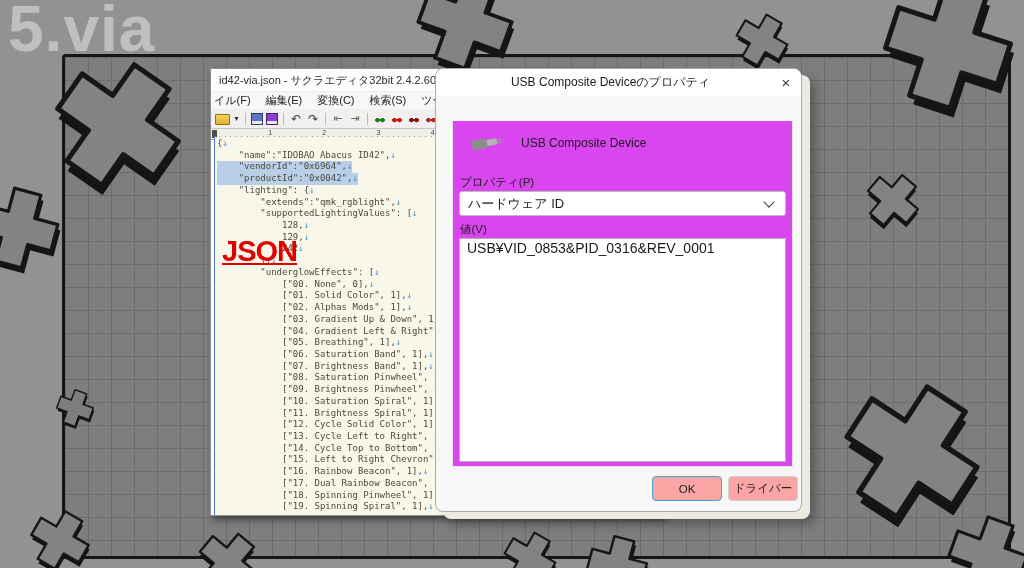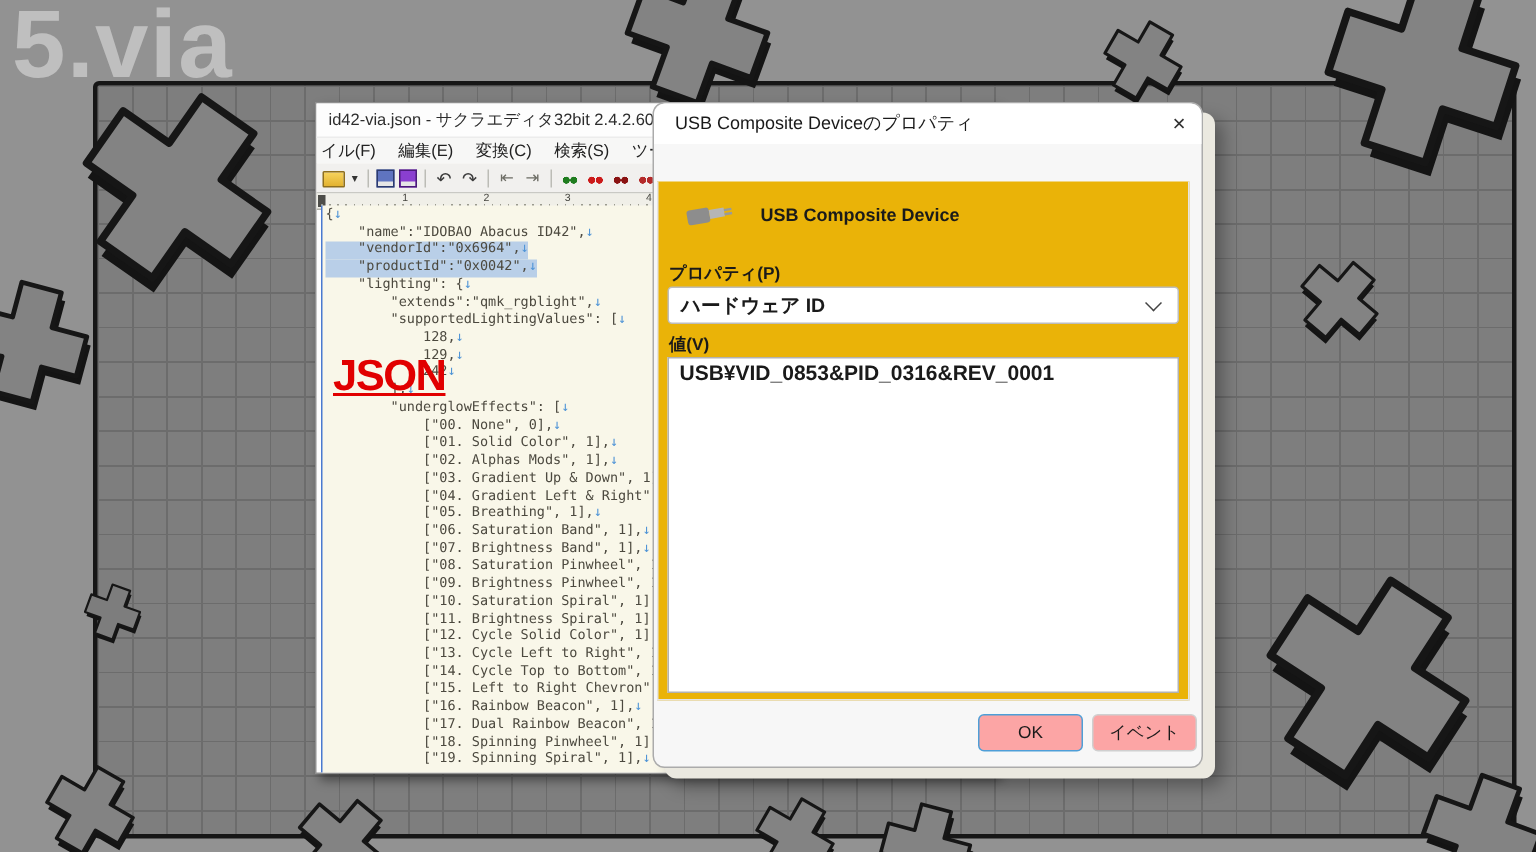--- a/index.html
+++ b/index.html
@@ -77,29 +77,29 @@
 
   
   .dialog{
     position:absolute;left:435px;top:68px;width:365px;height:442px;
     background:#f7f7f7;border:1px solid #ababab;border-radius:8px;
     box-shadow:8px 7px 0 #ebe9e0,13px 12px 12px rgba(0,0,0,0.32);
     font-family:"Liberation Sans",sans-serif;color:#1a1a1a;
   }
   .dlg-title{height:27px;background:#fff;border-radius:8px 8px 0 0;
     display:flex;align-items:center;}
-  .dlg-title-text{font-size:12px;padding-left:14px;flex:1;}
+  .dlg-title-text{font-size:12px;padding-left:14px;flex:1;text-align:center;}
   .dlg-close{width:30px;text-align:center;font-size:15px;color:#333;cursor:default;}
   .tab-strip{display:flex;align-items:flex-end;height:25px;padding-left:10px;
     background:#fbfbfb;border-bottom:1px solid #e2e2e2;position:relative;z-index:2;}
   .tab{padding:3px 13px 4px 13px;font-size:11.5px;color:#1a1a1a;}
   .tab.active{background:#fcfcfc;border:1px solid #e0e0e0;border-bottom:1px solid #fcfcfc;
     border-radius:2px 2px 0 0;margin-bottom:-1px;padding-top:5px;}
-  .tab-page{position:absolute;left:2px;right:8px;top:52px;height:345px;
-    background:#eab308;border:1px solid #e4e4e4;border-top:none;font-weight:bold;}
+  .tab-page{position:absolute;left:16px;right:8px;top:52px;height:345px;
+    background:#d946ef;border:1px solid #e4e4e4;border-top:none;}
   .device-row{position:absolute;left:18px;top:12px;display:flex;align-items:center;gap:18px;}
   .usb-icon{width:32px;height:20px;transform:rotate(-10deg);}
   .device-name{font-size:12px;}
   .fld-label{position:absolute;left:7px;font-size:11.5px;color:#1a1a1a;}
   .prop-label{top:54px;}
   .combo{position:absolute;left:6px;right:6px;top:70px;height:23px;background:#fff;
     border:1px solid #bdbdbd;border-radius:3px;display:flex;align-items:center;font-size:13px;}
   .combo-text{flex:1;padding-left:8px;}
   .chev{width:7px;height:7px;border-right:1.4px solid #444;border-bottom:1.4px solid #444;
     transform:rotate(45deg);margin-right:12px;margin-top:-3px;}
@@ -268,15 +268,15 @@
       <div class="combo">
         <span class="combo-text">ハードウェア ID</span>
         <span class="chev"></span>
       </div>
       <div class="fld-label value-label">値(V)</div>
       <div class="listbox">
           <div class="lv-item">USB¥VID_0853&amp;PID_0316&amp;REV_0001</div>
         </div>
     </div>
     <div class="btn btn-ok">OK</div>
-    <div class="btn btn-cancel">イベント</div>
+    <div class="btn btn-cancel">ドライバー</div>
   </div>
 </div>
 
 </body></html>

